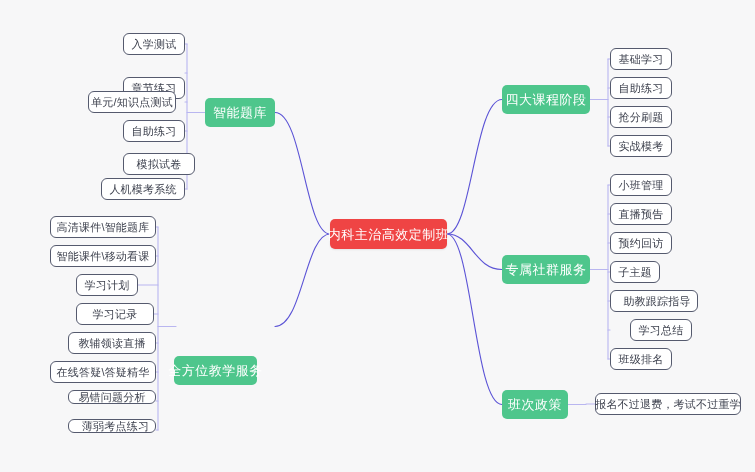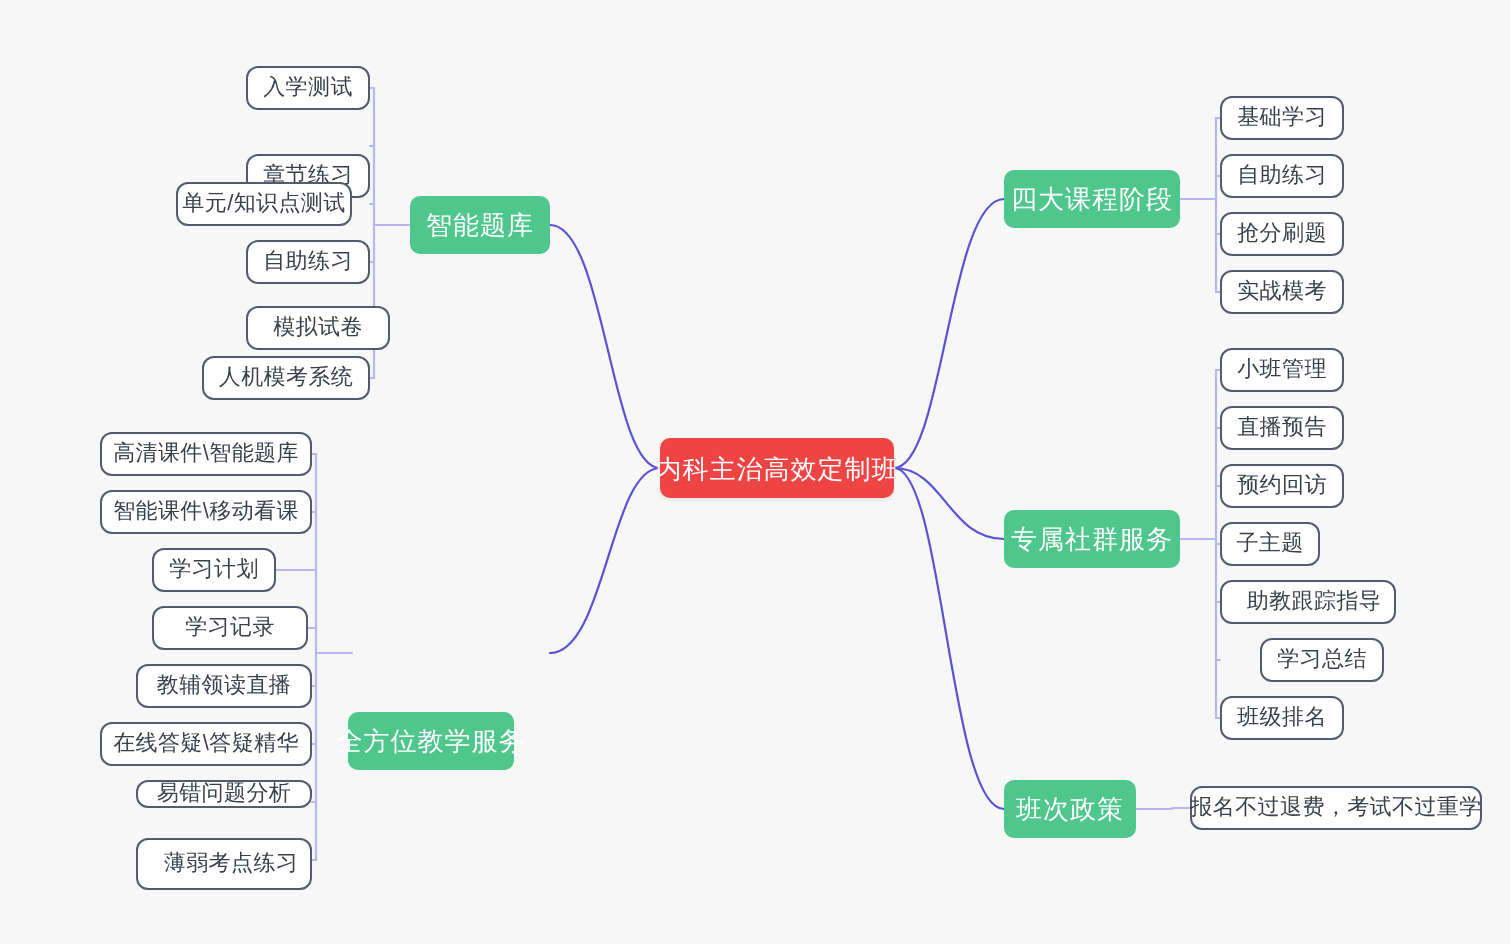--- a/index.html
+++ b/index.html
@@ -116,21 +116,21 @@
       <div class="node leaf" style="left: 123px; top: 153px; width: 72px; height: 22px;">模拟试卷</div>
       <div class="node leaf" style="left: 101px; top: 178px; width: 84px; height: 22px;">人机模考系统</div>
       <div class="node branch" style="left: 174px; top: 312px; width: 83px; height: 29px; margin-top: 44px;">全方位教学服务</div>
       <div class="node leaf" style="left: 50px; top: 216px; width: 106px; height: 22px;">高清课件\智能题库</div>
       <div class="node leaf" style="left: 50px; top: 245px; width: 106px; height: 22px;">智能课件\移动看课</div>
       <div class="node leaf" style="left: 76px; top: 274px; width: 62px; height: 22px;">学习计划</div>
       <div class="node leaf" style="left: 76px; top: 303px; width: 78px; height: 22px; font-family: Liberation Serif, serif;">学习记录</div>
       <div class="node leaf" style="left: 68px; top: 332px; width: 88px; height: 22px;">教辅领读直播</div>
       <div class="node leaf" style="left: 50px; top: 361px; width: 106px; height: 22px;">在线答疑\答疑精华</div>
       <div class="node leaf" style="left: 68px; top: 390px; width: 88px; height: 14px;">易错问题分析</div>
-      <div class="node leaf" style="left: 68px; top: 419px; width: 88px; height: 26px; padding-left: 15px;">薄弱考点练习</div>
+      <div class="node leaf" style="left: 68px; top: 419px; width: 88px; height: 14px; padding-left: 15px;">薄弱考点练习</div>
       <div class="node branch" style="left: 502px; top: 85px; width: 88px; height: 29px;">四大课程阶段</div>
       <div class="node leaf" style="left: 610px; top: 48px; width: 62px; height: 22px;">基础学习</div>
       <div class="node leaf" style="left: 610px; top: 77px; width: 62px; height: 22px;">自助练习</div>
       <div class="node leaf" style="left: 610px; top: 106px; width: 62px; height: 22px;">抢分刷题</div>
       <div class="node leaf" style="left: 610px; top: 135px; width: 62px; height: 22px;">实战模考</div>
       <div class="node branch" style="left: 502px; top: 255px; width: 88px; height: 29px;">专属社群服务</div>
       <div class="node leaf" style="left: 610px; top: 174px; width: 62px; height: 22px;">小班管理</div>
       <div class="node leaf" style="left: 610px; top: 203px; width: 62px; height: 22px;">直播预告</div>
       <div class="node leaf" style="left: 610px; top: 232px; width: 62px; height: 22px;">预约回访</div>
       <div class="node leaf" style="left: 610px; top: 261px; width: 50px; height: 22px;">子主题</div>

